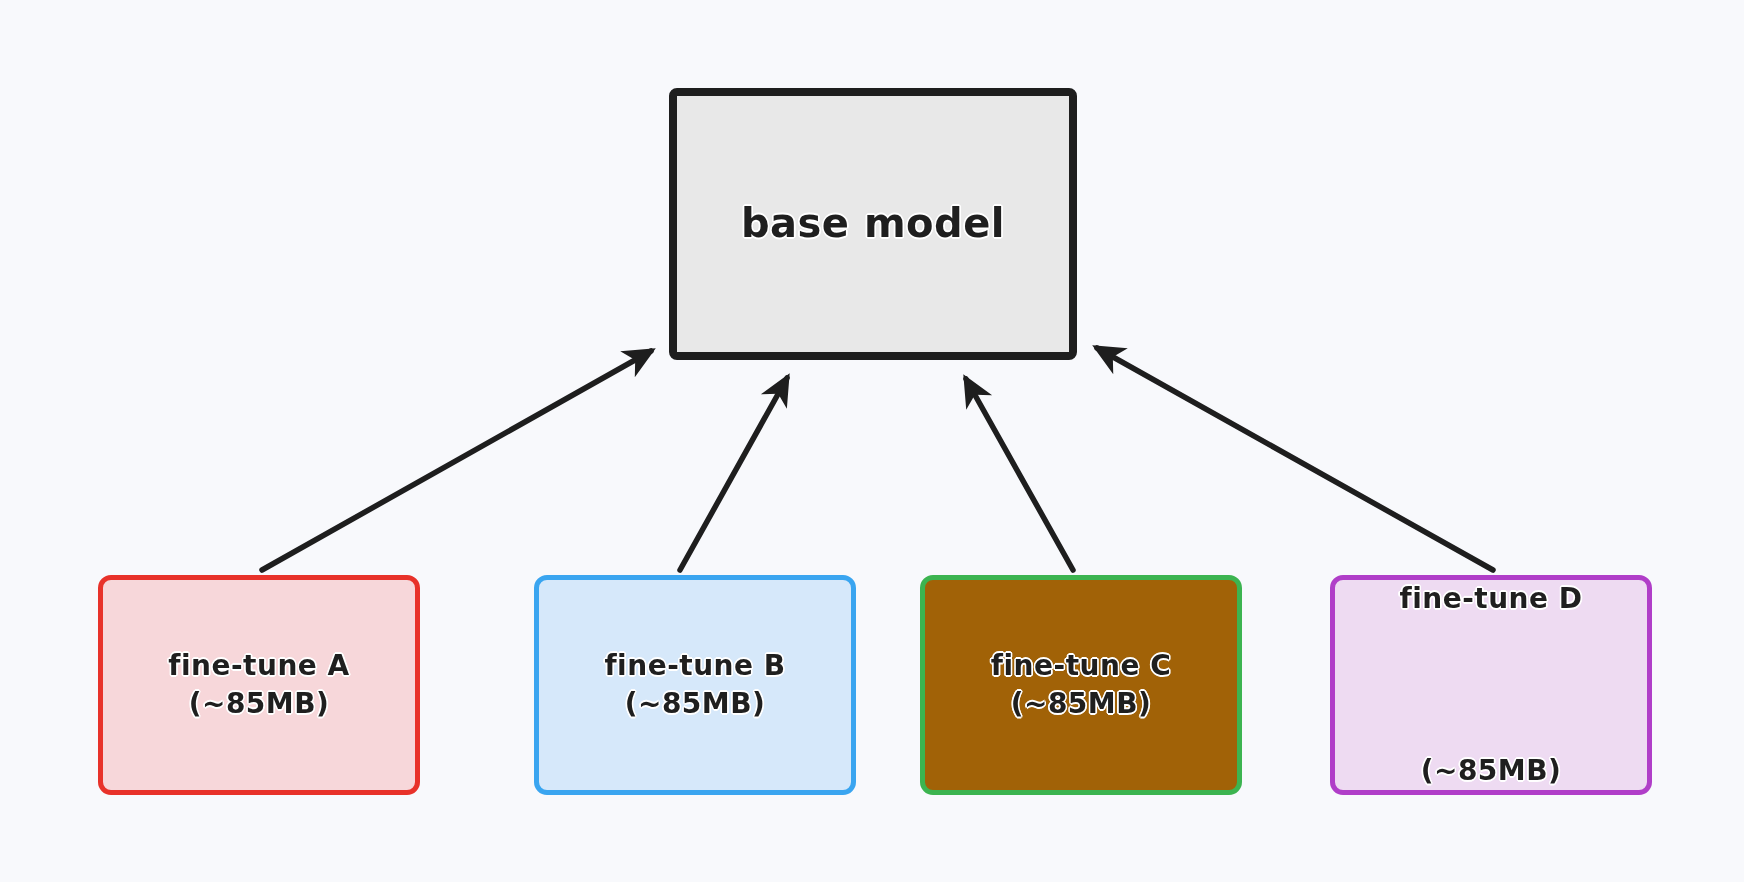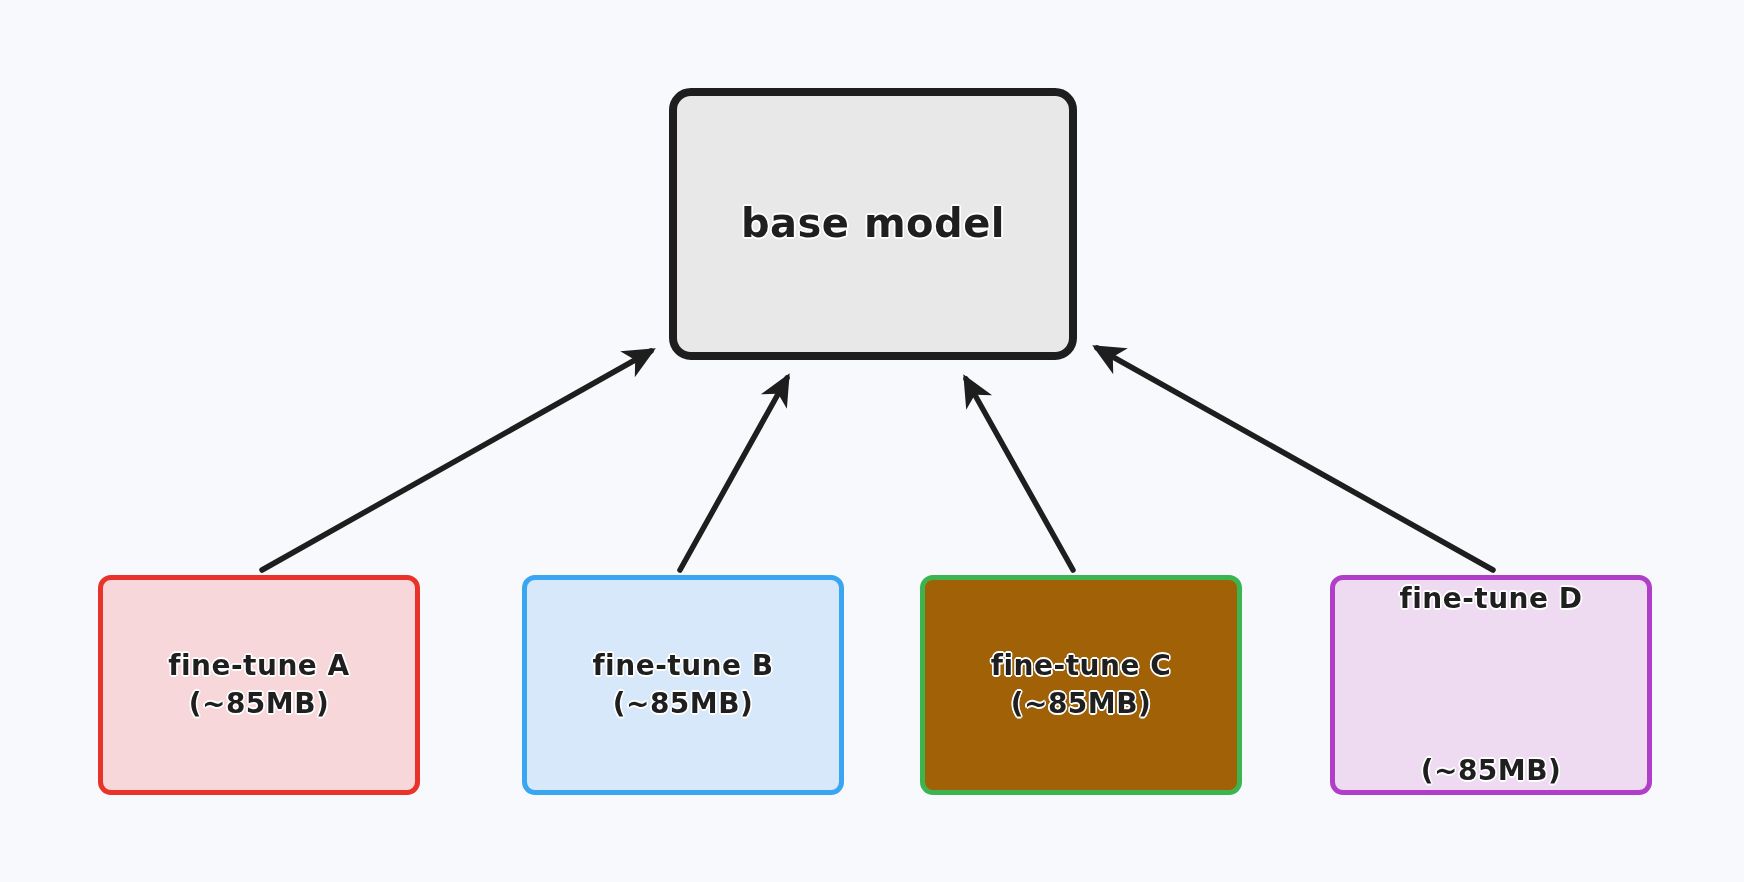--- a/index.html
+++ b/index.html
@@ -51,41 +51,41 @@
   }
 
   
   #base-model-node {
     left: 669px;
     top: 88px;
     width: 408px;
     height: 272px;
     background: #e8e8e8;
     border: 8px solid #1e1e1e;
-    border-radius: 22px;
+    border-radius: 8px;
   }
   #base-model-node .node-label {
     font-size: 40px;
   }
 
   
   .finetune-node {
     top: 575px;
     width: 322px;
     height: 220px;
     border-width: 5px;
     border-style: solid;
     border-radius: 13px;
   }
   .finetune-node .node-label {
     font-size: 28px;
   }
 
   #finetune-a-node { left: 98px;   background: #f7d7da; border-color: #e8322a; }
-  #finetune-b-node { left: 522px;  background: #d6e8fa; border-color: #3aa5f0; }
+  #finetune-b-node { left: 534px;  background: #d6e8fa; border-color: #3aa5f0; }
   #finetune-c-node { left: 920px;  background: #a16207; border-color: #3cb450; }
   #finetune-d-node { left: 1330px; background: #eedbf2; border-color: #b03ec8; justify-content: space-between; }
 </style>
 </head>
 <body>
 
 <div id="canvas">
 
   <svg id="arrow-layer" viewBox="0 0 1744 882" width="1744" height="882" xmlns="http://www.w3.org/2000/svg">
     <defs>

